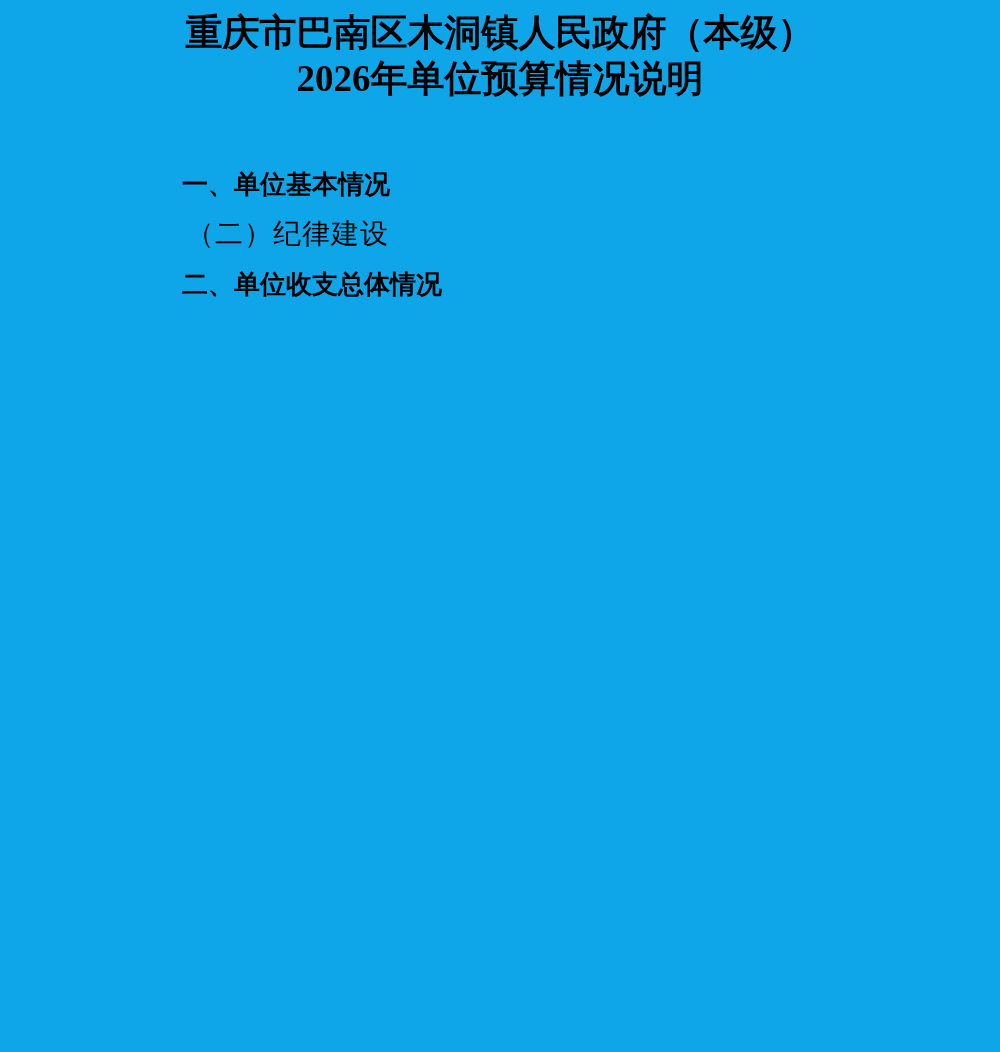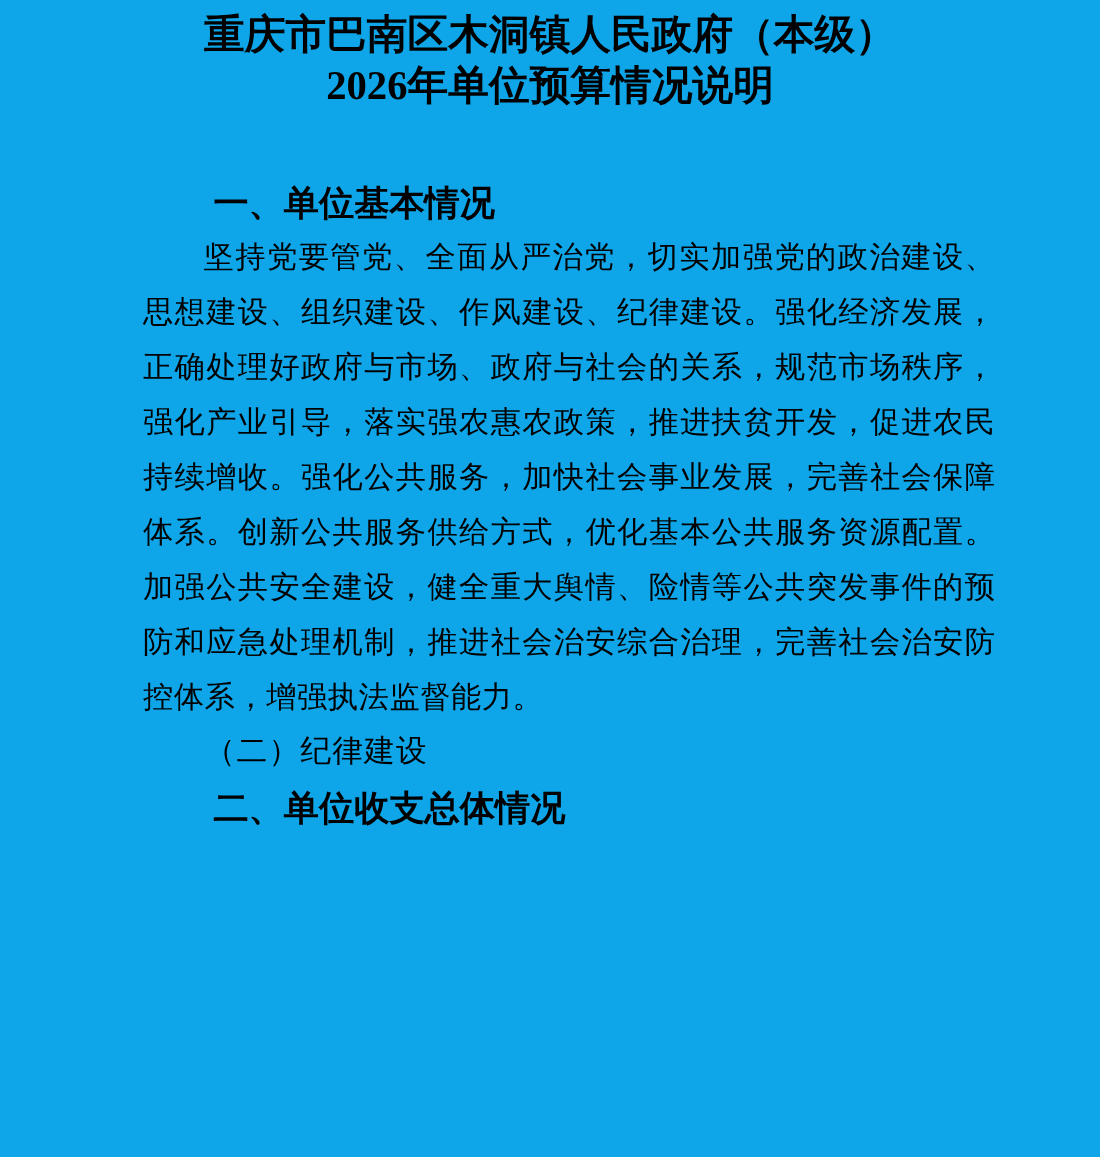--- a/index.html
+++ b/index.html
@@ -31,21 +31,21 @@
     display: block;
     white-space: nowrap;
   }
   .doc-body {
     margin-top: 57px;
   }
   .section-heading {
     margin: 0;
     font-family: "Liberation Sans", "DejaVu Sans", sans-serif;
     font-weight: 700;
-    font-size: 32px;
+    font-size: 26px;
     line-height: 50px;
     text-indent: 2em;
     color: #000000;
     white-space: nowrap;
   }
   .sub-heading {
     margin: 0;
     font-family: "Liberation Serif", "DejaVu Serif", serif;
     font-weight: 400;
     font-size: 28px;
@@ -75,21 +75,20 @@
   <h1 class="doc-title">
     <span class="title-line">重庆市巴南区木洞镇人民政府（本级）</span>
     <span class="title-line">2026年单位预算情况说明</span>
   </h1>
 
   <div class="doc-body">
 
     <h2 class="section-heading">一、单位基本情况</h2>
 
 
-    <p class="body-paragraph">坚持党要管党、全面从严治党，切实加强党的政治建设、思想建设、组织建设、作风建设、纪律建设。强化经济发展，正确处理好政府与市场、政府与社会的关系，规范市场秩序，强化产业引导，落实强农惠农政策，推进扶贫开发，促进农民持续增收。强化公共服务，加快社会事业发展，完善社会保障体系。创新公共服务供给方式，优化基本公共服务资源配置。加强公共安全建设，健全重大舆情、险情等公共突发事件的预防和应急处理机制，推进社会治安综合治理，完善社会治安防控体系，增强执法监督能力。</p>
 
     <h3 class="sub-heading">（二）纪律建设</h3>
 
 
     <h2 class="section-heading">二、单位收支总体情况</h2>
 
   </div>
 </div>
 
 </body></html>

